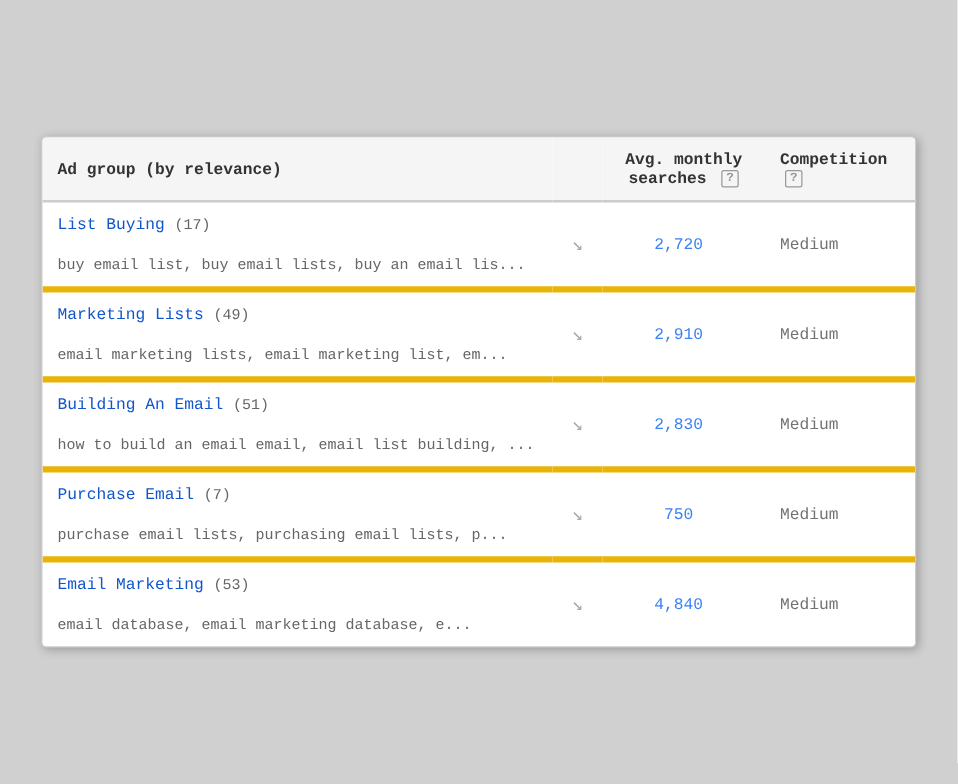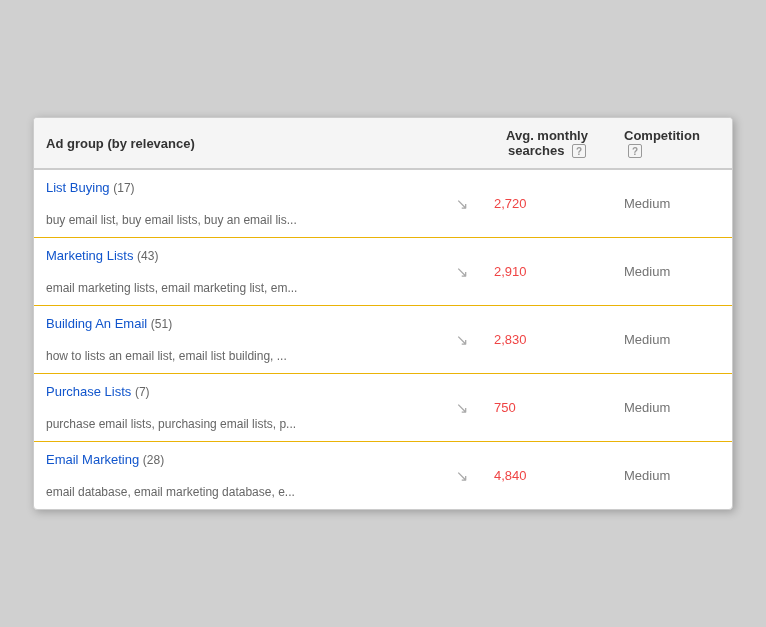--- a/index.html
+++ b/index.html
@@ -19,20 +19,21 @@
       border: 1px solid #ccc;
       border-radius: 4px;
       box-shadow: 2px 2px 8px rgba(0,0,0,0.25);
       overflow: hidden;
       width: 700px;
     }
 
     table {
       width: 100%;
       border-collapse: collapse;
+      font-family: Liberation Mono, monospace;
     }
 
     thead tr {
       background: #f5f5f5;
       border-bottom: 2px solid #ccc;
     }
 
     thead th {
       padding: 10px 12px;
       text-align: left;
@@ -66,21 +67,21 @@
       font-size: 10px;
       text-align: center;
       line-height: 13px;
       color: #999;
       cursor: pointer;
       margin-left: 4px;
       vertical-align: middle;
     }
 
     tbody tr {
-      border-bottom: 1px solid #eab308;
+      border-bottom: 5px solid #eab308;
     }
 
     tbody tr:last-child {
       border-bottom: none;
     }
 
     td {
       padding: 10px 12px;
       vertical-align: middle;
     }
@@ -90,22 +91,22 @@
     }
 
     td.col-icon {
       text-align: center;
       color: #999;
       font-size: 16px;
       width: 40px;
     }
 
     td.col-searches {
-      text-align: left;
-      color: #ef4444;
+      text-align: center;
+      color: #3b82f6;
       width: 90px;
       padding-right: 20px;
     }
 
     td.col-competition {
       color: #737373;
       width: 120px;
     }
 
     .adgroup-title {
@@ -164,63 +165,63 @@
     <td class="col-icon">
       <span class="trend-icon">↘︎</span>
     </td>
     <td class="col-searches">2,720</td>
     <td class="col-competition">Medium</td>
   </tr>
         <tr>
     <td class="col-adgroup">
       <div>
         <a class="adgroup-title">Marketing Lists</a>
-        <span class="adgroup-count"> (43)</span>
+        <span class="adgroup-count"> (49)</span>
       </div>
       <div class="adgroup-keywords">email marketing lists, email marketing list, em...</div>
     </td>
     <td class="col-icon">
       <span class="trend-icon">↘︎</span>
     </td>
     <td class="col-searches">2,910</td>
     <td class="col-competition">Medium</td>
   </tr>
         <tr>
     <td class="col-adgroup">
       <div>
         <a class="adgroup-title">Building An Email</a>
         <span class="adgroup-count"> (51)</span>
       </div>
-      <div class="adgroup-keywords">how to lists an email list, email list building, ...</div>
+      <div class="adgroup-keywords">how to build an email email, email list building, ...</div>
     </td>
     <td class="col-icon">
       <span class="trend-icon">↘︎</span>
     </td>
     <td class="col-searches">2,830</td>
     <td class="col-competition">Medium</td>
   </tr>
         <tr>
     <td class="col-adgroup">
       <div>
-        <a class="adgroup-title">Purchase Lists</a>
+        <a class="adgroup-title">Purchase Email</a>
         <span class="adgroup-count"> (7)</span>
       </div>
       <div class="adgroup-keywords">purchase email lists, purchasing email lists, p...</div>
     </td>
     <td class="col-icon">
       <span class="trend-icon">↘︎</span>
     </td>
     <td class="col-searches">750</td>
     <td class="col-competition">Medium</td>
   </tr>
         <tr>
     <td class="col-adgroup">
       <div>
         <a class="adgroup-title">Email Marketing</a>
-        <span class="adgroup-count"> (28)</span>
+        <span class="adgroup-count"> (53)</span>
       </div>
       <div class="adgroup-keywords">email database, email marketing database, e...</div>
     </td>
     <td class="col-icon">
       <span class="trend-icon">↘︎</span>
     </td>
     <td class="col-searches">4,840</td>
     <td class="col-competition">Medium</td>
   </tr>
       </tbody>

